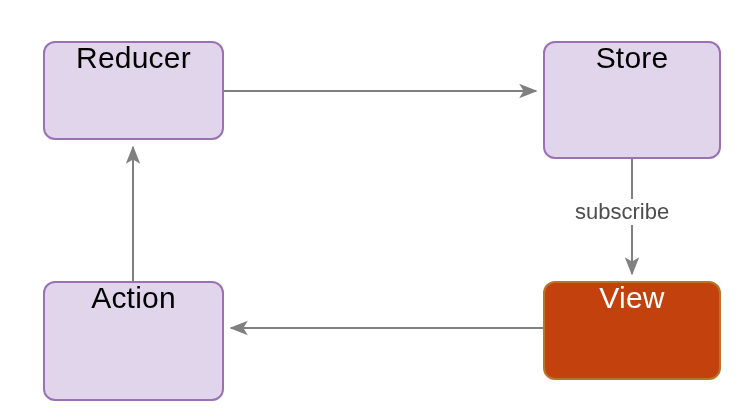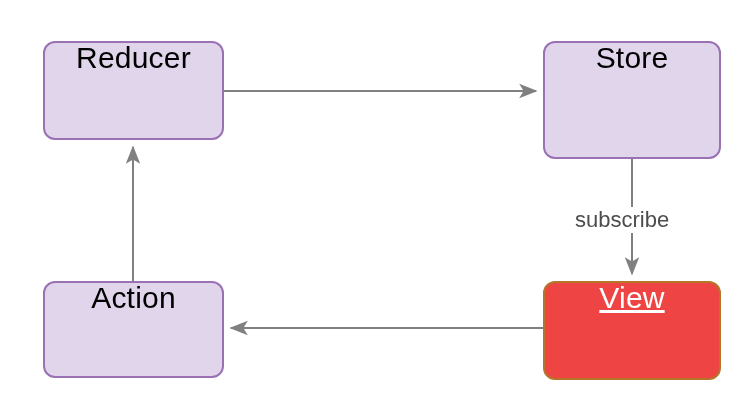--- a/index.html
+++ b/index.html
@@ -40,43 +40,41 @@
     letter-spacing: 0.2px;
     line-height: 1;
     white-space: nowrap;
   }
   .node.purple {
     background: #e1d5ec;
     border-color: #9a72b4;
     color: #000000;
   }
   .node.orange {
-    background: #ef4444;
+    background: #c2410c;
     border-color: #b5762a;
     color: #ffffff;
-    text-decoration: underline;
   }
   #node-reducer { left: 43px;  top: 41px;  width: 181px; height: 99px; }
   #node-store   { left: 543px; top: 41px;  width: 178px; height: 118px; }
-  #node-action  { left: 43px;  top: 281px; width: 181px; height: 97px; }
+  #node-action  { left: 43px;  top: 281px; width: 181px; height: 120px; }
   #node-view    { left: 543px; top: 281px; width: 178px; height: 99px; }
 
   .edge-label {
     position: absolute;
     font-size: 22px;
     color: #4d4d4d;
     background: #ffffff;
     line-height: 1;
     white-space: nowrap;
     padding: 2px 3px;
   }
   #label-subscribe {
     left: 572px;
     top: 199px;
-    margin-top: 8px;
   }
   #label-dispatch {
     left: 331px;
     top: 313px;
   }
 </style>
 </head>
 <body>
 
 <div id="canvas">

